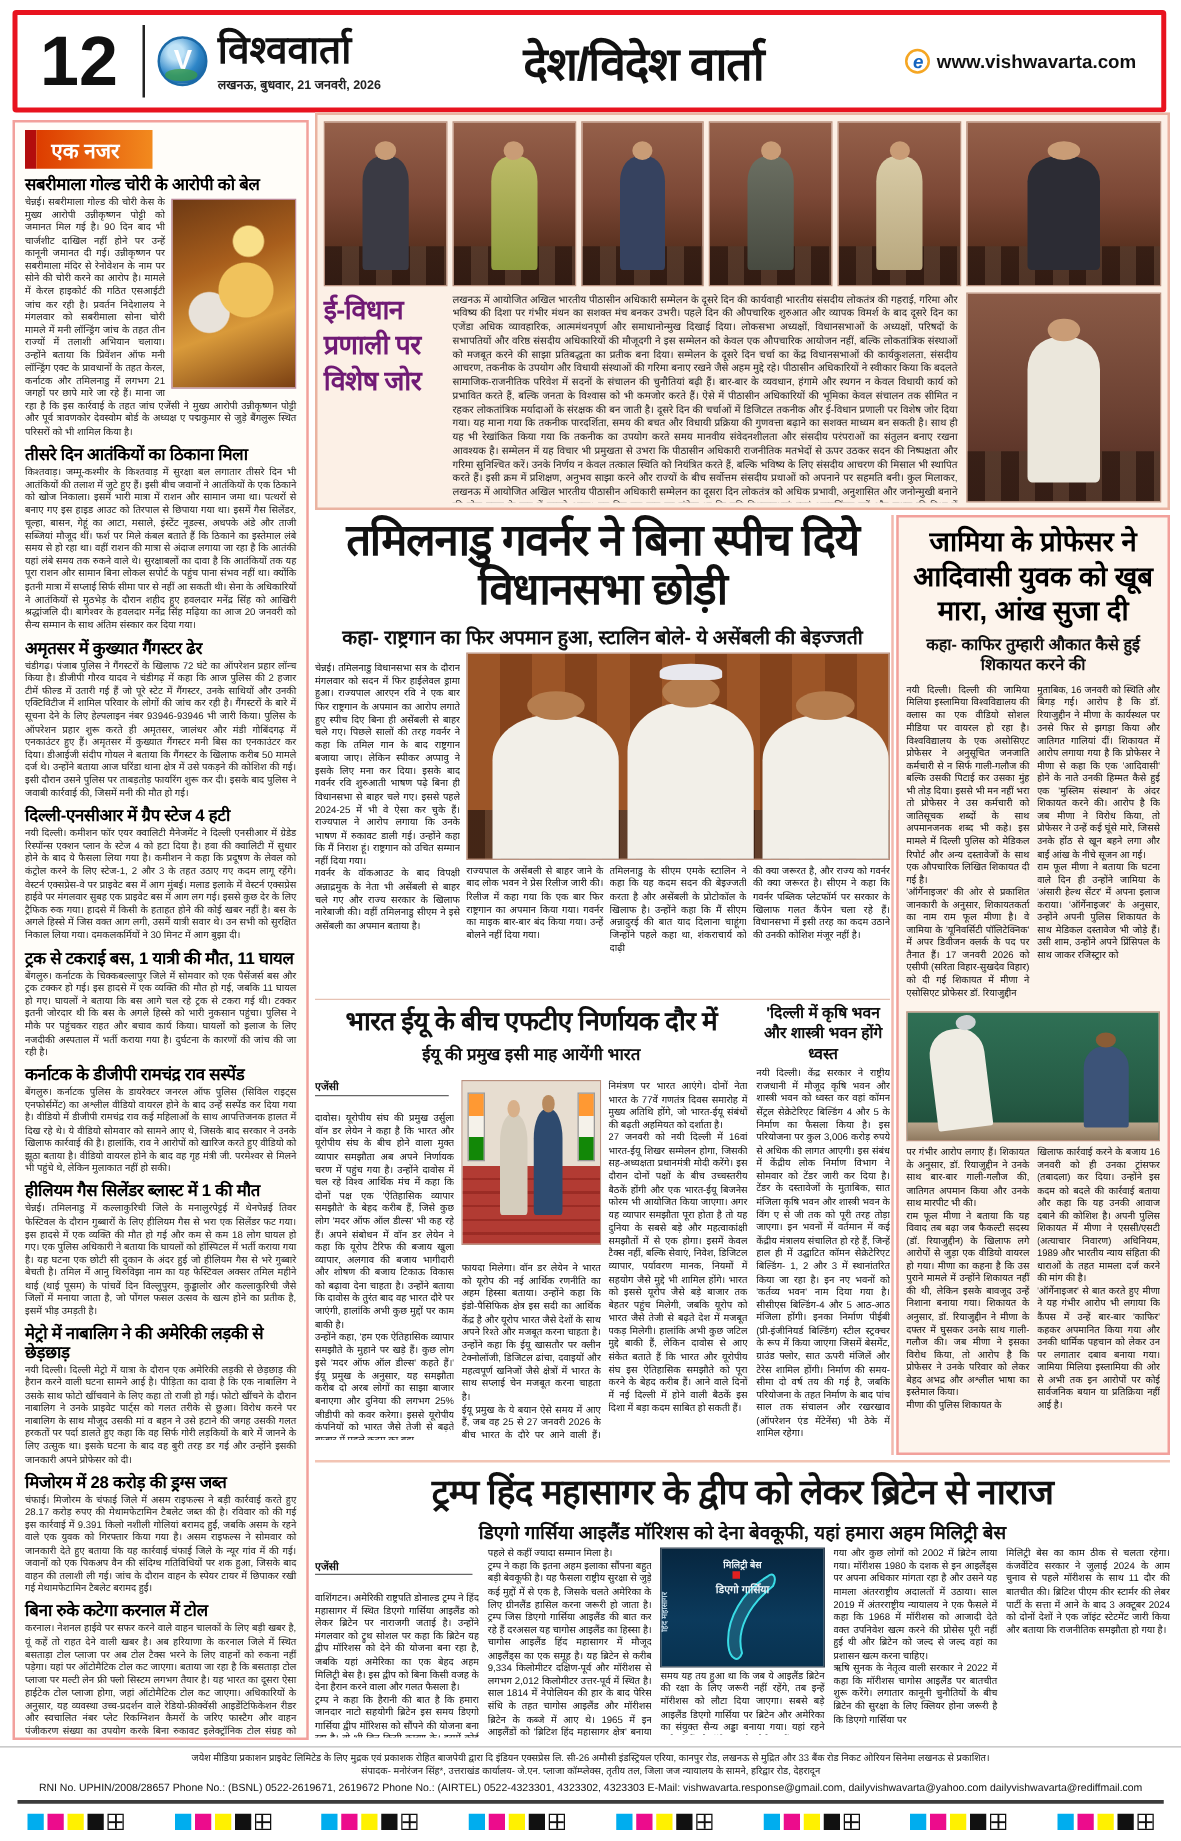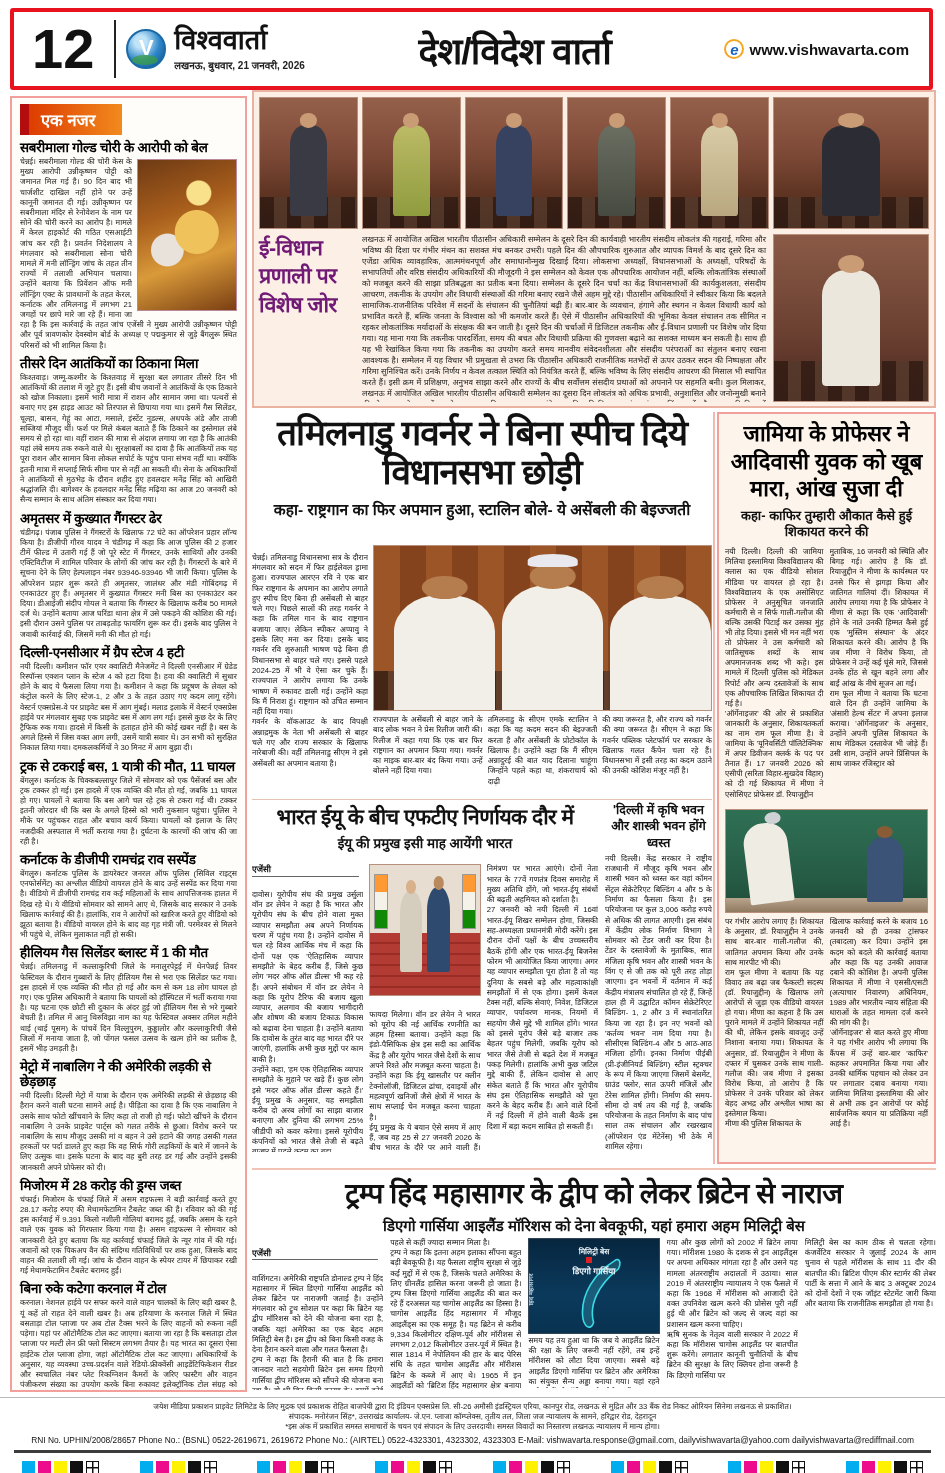--- a/index.html
+++ b/index.html
@@ -12,21 +12,21 @@
             border-radius:3px;display:flex;align-items:center;background:#fff;}
   .pageno{font-size:56px;font-weight:800;margin:0 10px 0 18px;line-height:1;}
   .mast-divider{width:2px;height:58px;background:#222;margin:0 10px;}
   .logo-circle{width:40px;height:40px;border-radius:50%;
       background:radial-gradient(circle at 35% 30%,#bfe3f7 0 18%,#2e86c8 55%,#0b4f8a 100%);
       position:relative;margin-right:8px;flex:0 0 auto;border:2px solid #1b6aa8;}
   .logo-circle::before{content:"V";position:absolute;left:50%;top:50%;transform:translate(-50%,-52%);
       color:#fff;font-weight:800;font-size:22px;}
   .logo-circle::after{content:"";position:absolute;bottom:2px;left:4px;width:26px;height:10px;
       background:#3ca03c;border-radius:50%;opacity:.7;}
-  .paper-title{font-size:27px;font-weight:800;line-height:1.05;}
+  .paper-title{font-size:31px;font-weight:800;line-height:1.05;}
   .paper-date{font-size:10px;font-weight:700;color:#222;margin-top:3px;}
   .section-title{flex:1;text-align:center;font-size:37px;font-weight:800;letter-spacing:-1px;}
   .website{display:flex;align-items:center;gap:5px;margin-right:20px;font-size:15px;font-weight:800;}
   .eicon{width:20px;height:20px;border:2px solid #f5a623;border-radius:50%;display:inline-flex;
          align-items:center;justify-content:center;color:#1565c0;font-weight:800;font-style:italic;
          font-size:15px;background:#fff;}
 
   
   .eknazar{position:absolute;left:10px;top:96px;width:237px;height:1296px;border:2px solid #f2a09b;
            background:#fffdf9;padding:4px 8px;overflow:hidden;}
@@ -69,21 +69,21 @@
   .toprow2{display:flex;margin-top:5px;height:168px;}
   .ev-title{flex:0 0 96px;font-size:21.5px;font-weight:800;line-height:1.32;letter-spacing:-.5px;color:#701a75;}
   .ev-body{flex:1;font-size:8px;line-height:11px;text-align:justify;padding:0 7px;color:#1c1c1c;
            overflow:hidden;white-space:pre-line;}
   .ph.tall{flex:0 0 156px;height:168px;background:linear-gradient(180deg,#8a5a46,#6d4233 55%,#4e2a20);}
 
   
   .gov{position:absolute;left:252px;top:414px;width:460px;height:382px;}
   .gov h1{font-size:35px;line-height:1.1;text-align:center;font-weight:800;margin:0;letter-spacing:-1px;}
   .gov .sub{font-size:15.5px;font-weight:800;text-align:center;margin:7px 0 0;}
-  .gov-body{display:flex;gap:5px;margin-top:25px;}
+  .gov-body{display:flex;gap:5px;margin-top:2px;}
   .gov-c1{flex:0 0 116px;font-size:7.7px;line-height:10.3px;text-align:justify;height:256px;
           overflow:hidden;white-space:pre-line;}
   .gov-right{flex:1;}
   .govph{height:166px;background:repeating-linear-gradient(90deg,#9c5527 0 26px,#84431c 26px 52px);}
   .govph .gfig{position:absolute;bottom:-4%;width:30%;height:74%;background:#f2efe8;
        border-radius:45% 45% 0 0/30% 30% 0 0;z-index:2;}
   .govph .gfig::before{content:"";position:absolute;top:-16%;left:50%;transform:translateX(-50%);
        width:46%;height:19%;background:#b57d4e;border-radius:50%;}
   .govph .gfig.c::after{content:"";position:absolute;top:-24%;left:50%;transform:translateX(-50%);
        width:50%;height:10%;background:#e8e8ee;border-radius:50% 50% 20% 20%;}
@@ -380,21 +380,20 @@
       </div>
       <div class="c" data-name="trump-col4">गया और कुछ लोगों को 2002 में ब्रिटेन लाया गया। मॉरीशस 1980 के दशक से इन आइलैंड्स पर अपना अधिकार मांगता रहा है और उसने यह मामला अंतरराष्ट्रीय अदालतों में उठाया। साल 2019 में अंतरराष्ट्रीय न्यायालय ने एक फैसले में कहा कि 1968 में मॉरीशस को आजादी देते वक्त उपनिवेश खत्म करने की प्रोसेस पूरी नहीं हुई थी और ब्रिटेन को जल्द से जल्द वहां का प्रशासन खत्म करना चाहिए।
 ऋषि सुनक के नेतृत्व वाली सरकार ने 2022 में कहा कि मॉरीशस चागोस आइलैंड पर बातचीत शुरू करेंगे। लगातार कानूनी चुनौतियों के बीच ब्रिटेन की सुरक्षा के लिए क्लियर होना जरूरी है कि डिएगो गार्सिया पर</div>
       <div class="c" data-name="trump-col5">मिलिट्री बेस का काम ठीक से चलता रहेगा। कंजर्वेटिव सरकार ने जुलाई 2024 के आम चुनाव से पहले मॉरीशस के साथ 11 दौर की बातचीत की। ब्रिटिश पीएम कीर स्टार्मर की लेबर पार्टी के सत्ता में आने के बाद 3 अक्टूबर 2024 को दोनों देशों ने एक जॉइंट स्टेटमेंट जारी किया और बताया कि राजनीतिक समझौता हो गया है।</div>
     </div>
   </div>
 
   <div class="footer" data-name="imprint-footer">
     <div class="fl" data-name="imprint-line-1">जयेश मीडिया प्रकाशन प्राइवेट लिमिटेड के लिए मुद्रक एवं प्रकाशक रोहित बाजपेयी द्वारा दि इंडियन एक्सप्रेस लि. सी-26 अमौसी इंडस्ट्रियल एरिया, कानपुर रोड, लखनऊ से मुद्रित और 33 बैंक रोड निकट ओरियन सिनेमा लखनऊ से प्रकाशित।</div>
     <div class="fl" data-name="imprint-line-2">संपादक- मनोरंजन सिंह*, उत्तराखंड कार्यालय- जे.एन. प्लाजा कॉम्प्लेक्स, तृतीय तल, जिला जज न्यायालय के सामने, हरिद्वार रोड, देहरादून</div>
-    <div class="fl" data-name="imprint-line-3">*इस अंक में प्रकाशित समस्त समाचारों के चयन एवं संपादन के लिए उत्तरदायी। समस्त विवादों का निस्तारण लखनऊ न्यायालय में मान्य होगा।</div>
     <div class="fl en" data-name="rni-contact-line">RNI No. UPHIN/2008/28657  Phone No.:  (BSNL) 0522-2619671, 2619672  Phone No.: (AIRTEL) 0522-4323301, 4323302, 4323303   E-Mail: vishwavarta.response@gmail.com,  dailyvishwavarta@yahoo.com  dailyvishwavarta@rediffmail.com</div>
     <div class="foot-rule" data-name="footer-rule"></div>
     <div class="regbars" data-name="cmyk-registration-bars">
         <div class="reggroup" data-name="registration-color-group">
           <span class="sq" data-name="color-patch" style="background: rgb(0, 173, 238);"></span>
           <span class="sq" data-name="color-patch" style="background: rgb(236, 12, 140);"></span>
           <span class="sq" data-name="color-patch" style="background: rgb(255, 241, 0);"></span>
           <span class="sq" data-name="color-patch" style="background: rgb(17, 17, 17);"></span>
           <span class="regmark" data-name="registration-mark-icon"></span>
         </div>

